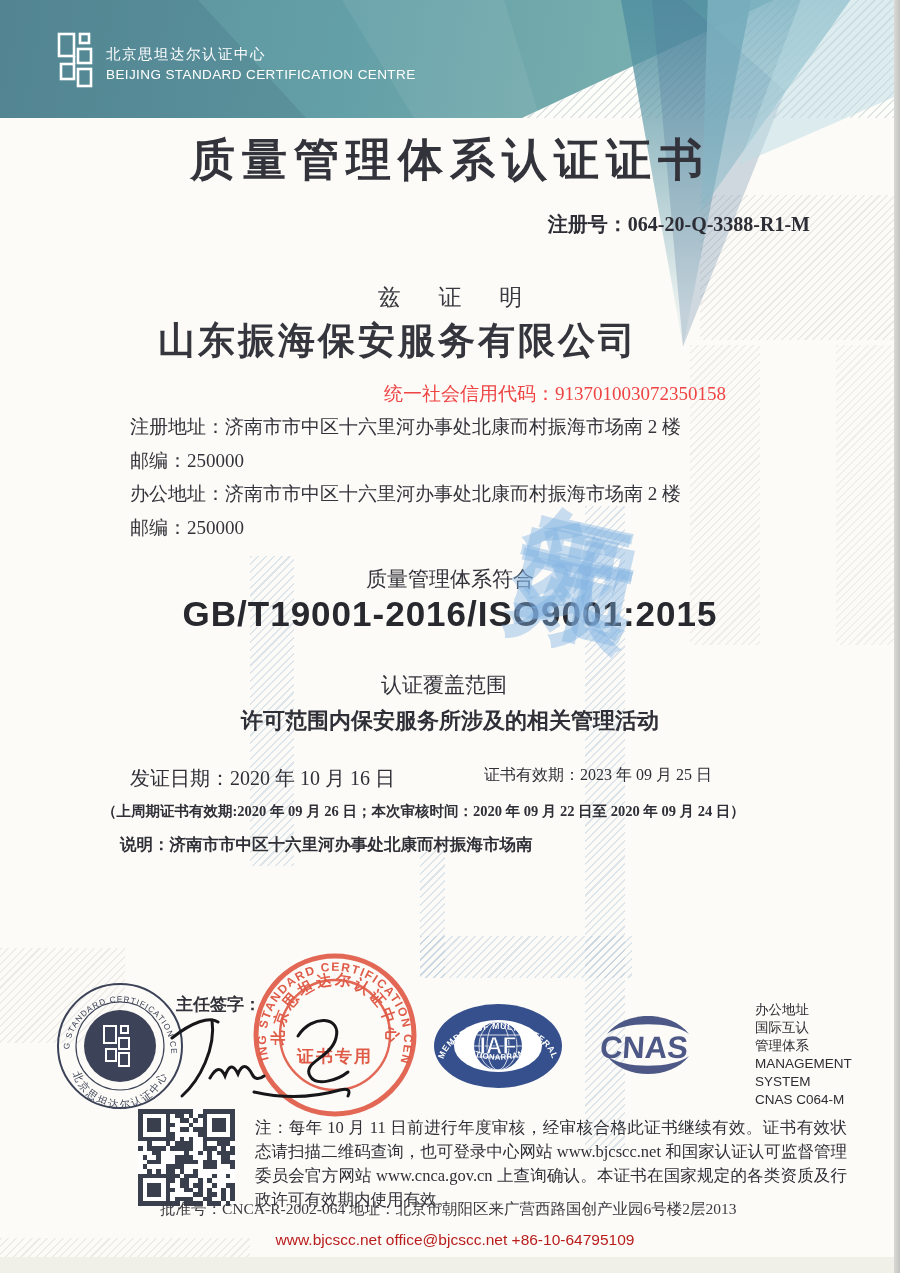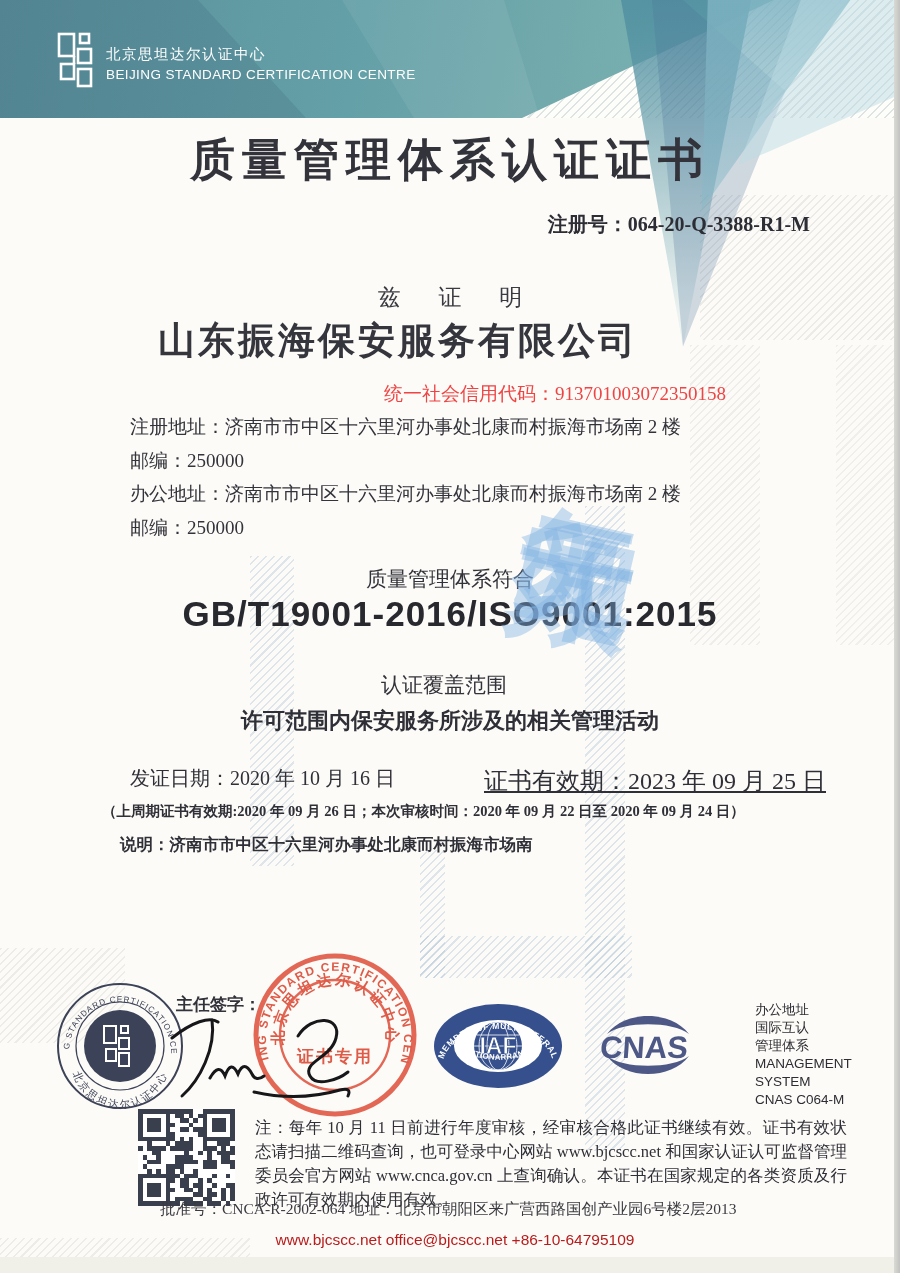--- a/index.html
+++ b/index.html
@@ -53,21 +53,21 @@
      white-space:nowrap;font-size:19px;color:#ef4444;}
   .addr-block{position:absolute;left:130px;top:410px;font-size:19px;line-height:33.5px;color:#33333b;}
   .conform{position:absolute;left:0;top:565px;width:900px;text-align:center;font-size:21px;}
   .standard{position:absolute;left:0;top:594px;width:900px;text-align:center;
      font-family:"Liberation Sans",sans-serif;font-size:35px;font-weight:700;
      letter-spacing:1px;color:#28282f;}
   .scope-label{position:absolute;left:0;top:671px;width:888px;text-align:center;font-size:21px;}
   .scope{position:absolute;left:0;top:706px;width:900px;text-align:center;
      font-size:22px;font-weight:700;color:#2f2f37;}
   .date-issue{position:absolute;left:130px;top:765px;font-size:20px;color:#2f2f37;}
-  .date-expiry{position:absolute;left:484px;top:765px;font-size:24px;color:#2f2f37;text-decoration:underline;}
+  .date-expiry{position:absolute;left:484px;top:765px;font-size:16px;color:#2f2f37;}
   .prev-period{position:absolute;left:102px;top:802px;font-size:14.5px;font-weight:700;color:#2f2f37;}
   .note-line{position:absolute;left:120px;top:834px;font-size:16.5px;font-weight:700;color:#2f2f37;}
   
   .sign-label{position:absolute;left:176px;top:993px;font-size:17px;font-weight:700;z-index:5;}
   .signature{position:absolute;left:158px;top:1000px;z-index:6;}
   .stamp{position:absolute;left:250px;top:950px;z-index:5;mix-blend-mode:multiply;opacity:.9;}
   .seal{position:absolute;left:55px;top:981px;z-index:4;}
   .iaf{position:absolute;left:432px;top:1002px;z-index:4;}
   .cnas{position:absolute;left:583px;top:1006px;z-index:4;}
   .cnas-text{position:absolute;left:755px;top:1001px;font-family:"Liberation Sans",sans-serif;

